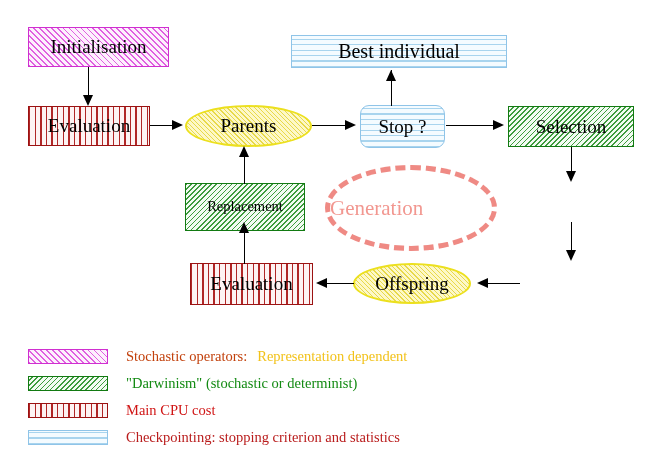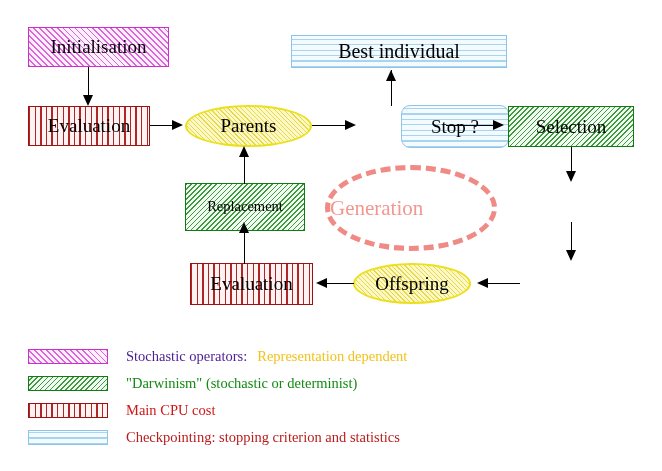--- a/index.html
+++ b/index.html
@@ -149,21 +149,21 @@
   </div>
 
   <div class="node pat-yellow ellipse" style="left:185px; top:105px; width:127px; height:42px; font-size:19px;">
     <span class="node-label">Parents</span>
   </div>
 
   <div class="node pat-blue" style="left:291px; top:35px; width:216px; height:33px; font-size:20px;">
     <span class="node-label">Best individual</span>
   </div>
 
-  <div class="node pat-blue rounded" style="left:360px; top:105px; width:108px; height:43px; font-size:19px;margin-left:41px;">
+  <div class="node pat-blue rounded" style="left:360px; top:105px; width:85px; height:43px; font-size:19px;">
     <span class="node-label">Stop ?</span>
   </div>
 
   <div class="node pat-green" style="left:508px; top:106px; width:126px; height:41px; font-size:19px;">
     <span class="node-label">Selection</span>
   </div>
 
 
 
   <div class="node pat-yellow ellipse" style="left:353px; top:263px; width:118px; height:41px; font-size:19px;">
@@ -211,21 +211,21 @@
 
   <div class="vline" style="left:244px; top:226px; height:38px;"></div>
   <div class="arrow arrow-u" style="left:239px; top:222px;"></div>
 
   <div class="vline" style="left:244px; top:152px; height:32px;"></div>
   <div class="arrow arrow-u" style="left:239px; top:146px;"></div>
 
   <div class="legend-row" style="top:348px;">
     <div class="legend-swatch pat-magenta"></div>
     <div class="legend-text">
-      <span style="color:#4c1d95;">Stochastic operators:</span><span class="seg2" style="color:#f2c21a;">Representation dependent</span>
+      <span style="color:#c2410c;">Stochastic operators:</span><span class="seg2" style="color:#f2c21a;">Representation dependent</span>
     </div>
   </div>
 
   <div class="legend-row" style="top:375px;">
     <div class="legend-swatch pat-green"></div>
     <div class="legend-text">
       <span style="color:#128a12;">"Darwinism" (stochastic or determinist)</span>
     </div>
   </div>
 

